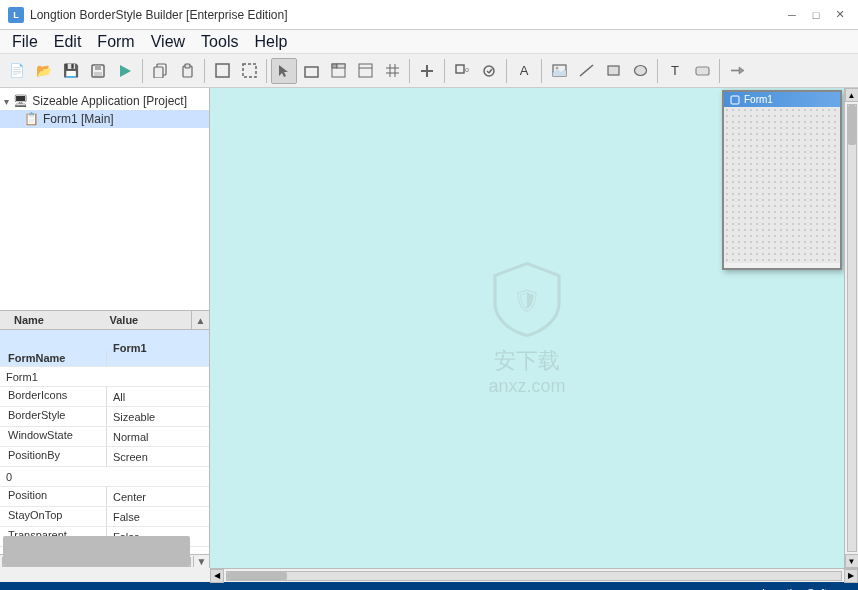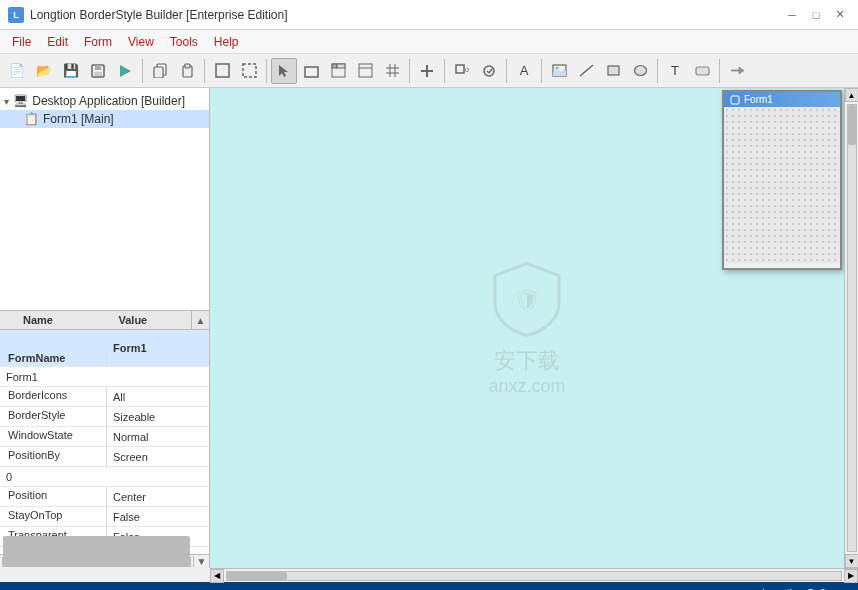--- a/index.html
+++ b/index.html
@@ -63,22 +63,22 @@
     .menu-bar {
       background: #f8f8f8;
       border-bottom: 1px solid #ddd;
       display: flex;
       align-items: center;
       padding: 2px 4px;
       height: 24px;
     }
     .menu-item {
       padding: 2px 8px;
-      font-size: 12px;
-      color: #b91c1c;
+      font-size: 16px;
+      color: #0f172a;
       cursor: pointer;
       border-radius: 2px;
     }
 
     
     .toolbar {
       background: #f0f0f0;
       border-bottom: 1px solid #ccc;
       display: flex;
       align-items: center;
@@ -154,21 +154,21 @@
       flex-direction: column;
     }
     .props-header {
       display: flex;
       background: #e8e8e8;
       border-bottom: 1px solid #bbb;
       font-size: 11px;
       font-weight: bold;
     }
     .props-header-col {
-      padding: 3px 23px;
+      padding: 3px 14px;
       color: #333;
       flex: 1;
     }
     .props-scroll-btn {
       width: 18px;
       display: flex;
       align-items: center;
       justify-content: center;
       cursor: pointer;
       font-size: 10px;
@@ -523,21 +523,21 @@
 </div>
 
 <div class="main-layout">
 
   <div class="left-panel">
 
     <div class="project-tree">
       <div class="tree-item">
         <span class="expand-icon">▾</span>
         <span>🖥</span>
-        <span>Desktop Application [Builder]</span>
+        <span>Sizeable Application [Project]</span>
       </div>
       <div class="tree-item selected">
         <div class="indent"></div>
         <span>📋</span>
         <span>Form1 [Main]</span>
       </div>
     </div>
 
     <div class="properties-panel">
       <div class="props-header">

